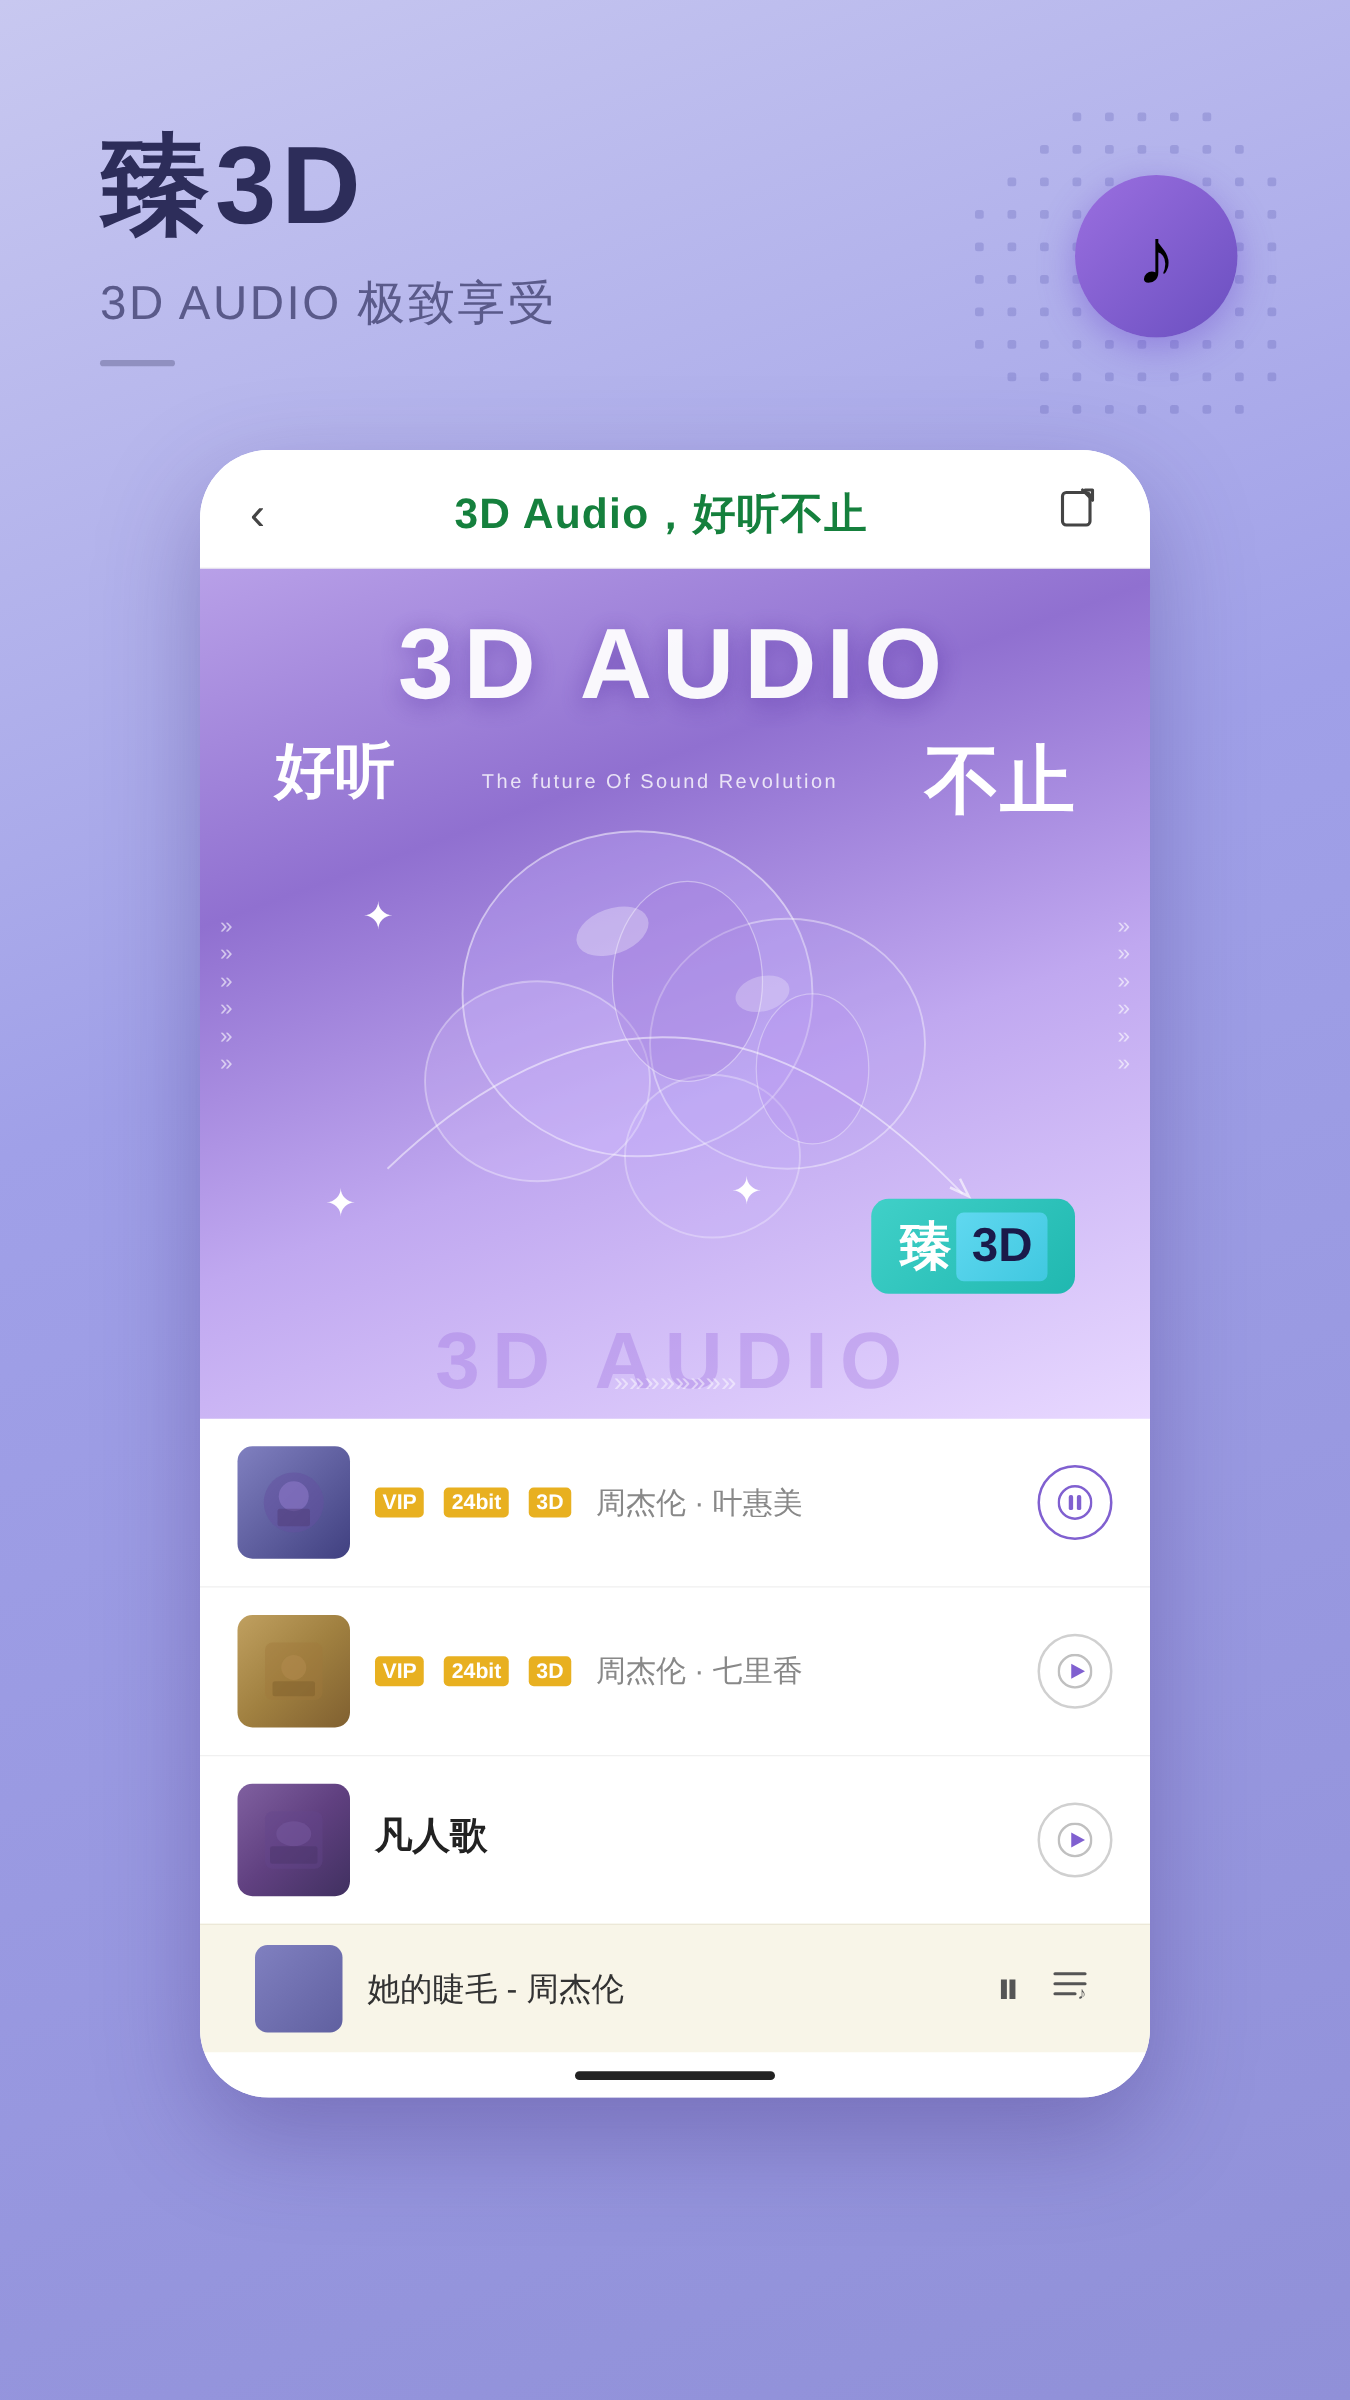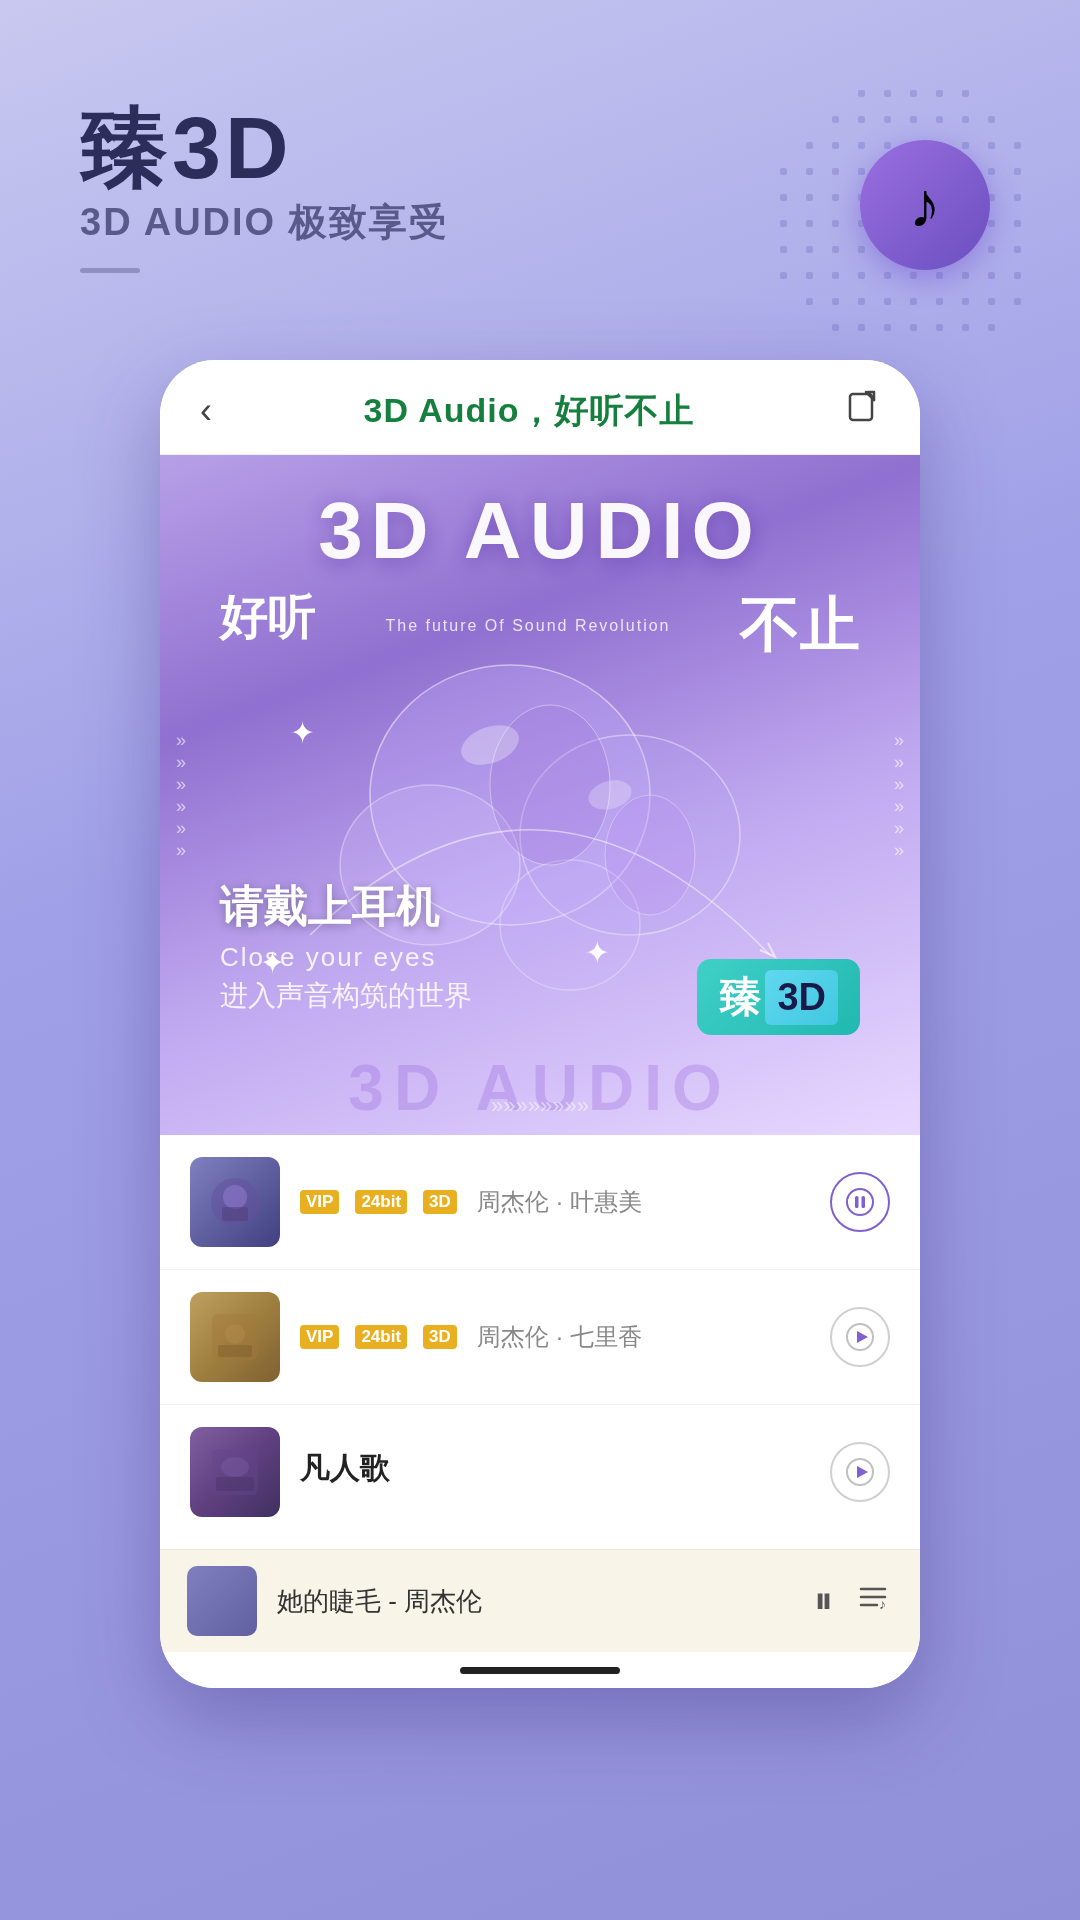--- a/index.html
+++ b/index.html
@@ -22,22 +22,22 @@
     .header-title {
       font-size: 88px;
       font-weight: 900;
       color: #2d2d5a;
       letter-spacing: 4px;
       line-height: 1.1;
     }
     .header-subtitle {
       font-size: 38px;
       color: #5a5a8a;
-      margin-top: 0;
-      font-weight: 700;
+      margin-top: 20px;
+      font-weight: 400;
       letter-spacing: 2px;
     }
     .header-divider {
       width: 60px;
       height: 5px;
       background: #9090c0;
       border-radius: 3px;
       margin-top: 20px;
     }
 
@@ -336,26 +336,25 @@
       flex-shrink: 0;
       cursor: pointer;
     }
     .song-play-btn.active {
       border-color: #8060d0;
     }
 
     
     .now-playing-bar {
       background: #f8f5e8;
-      padding: 16px 27px;
+      padding: 16px 44px;
       display: flex;
       align-items: center;
       gap: 20px;
       border-top: 1px solid #ece8d8;
-      margin-top: 10px;
     }
     .now-playing-thumb {
       width: 70px;
       height: 70px;
       border-radius: 10px;
       background: linear-gradient(135deg, #8080c0, #6060a0);
       flex-shrink: 0;
     }
     .now-playing-info {
       flex: 1;
@@ -595,25 +594,20 @@
       <path d="M 510 315 L 525 322 L 518 308" fill="none" stroke="rgba(255,255,255,0.6)" stroke-width="2"></path>
 
       <ellipse cx="240" cy="110" rx="30" ry="18" fill="rgba(255,255,255,0.3)" transform="rotate(-20,240,110)"></ellipse>
       <ellipse cx="360" cy="160" rx="22" ry="14" fill="rgba(255,255,255,0.25)" transform="rotate(-15,360,160)"></ellipse>
     </svg>
 
     <div class="sparkle" style="top:260px;left:130px;">✦</div>
     <div class="sparkle" style="top:490px;left:100px;">✦</div>
     <div class="sparkle" style="top:480px;right:310px;">✦</div>
 
-    <div class="banner-bottom-text">
-      <div class="banner-wear-headphones">请戴上耳机</div>
-      <div class="banner-close-eyes">Close your eyes</div>
-      <div class="banner-enter-world">进入声音构筑的世界</div>
-    </div>
 
     <div class="zhen3d-badge">
       <span class="zhen3d-text">臻</span>
       <span class="zhen3d-3d" style="font-size:38px;font-weight:900;color:#1a1a4a;background:linear-gradient(135deg,#60d8f0,#40c8e0);padding:6px 12px;border-radius:6px;">3D</span>
     </div>
 
     <div class="banner-watermark">3D AUDIO</div>
 
     <div style="position:absolute;bottom:16px;left:50%;transform:translateX(-50%);display:flex;gap:3px;opacity:0.5;">
       <span style="color:white;font-size:22px;">»»»»»»»»</span>

